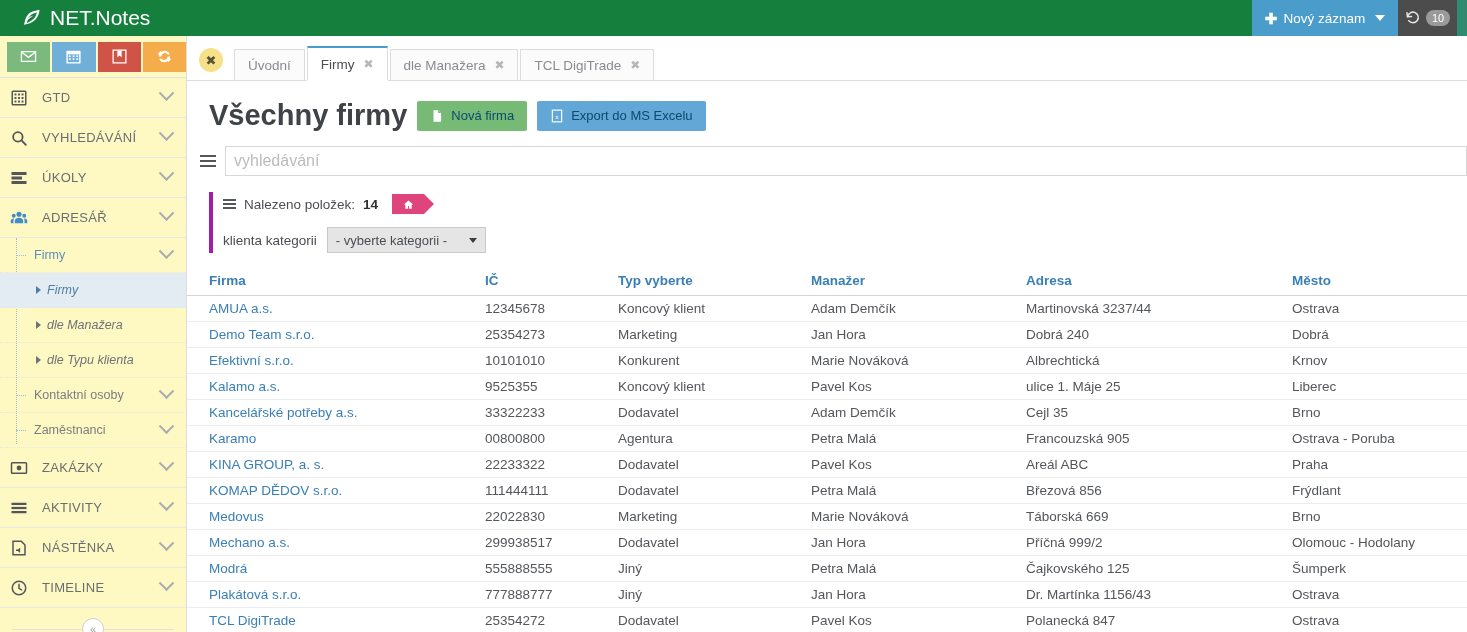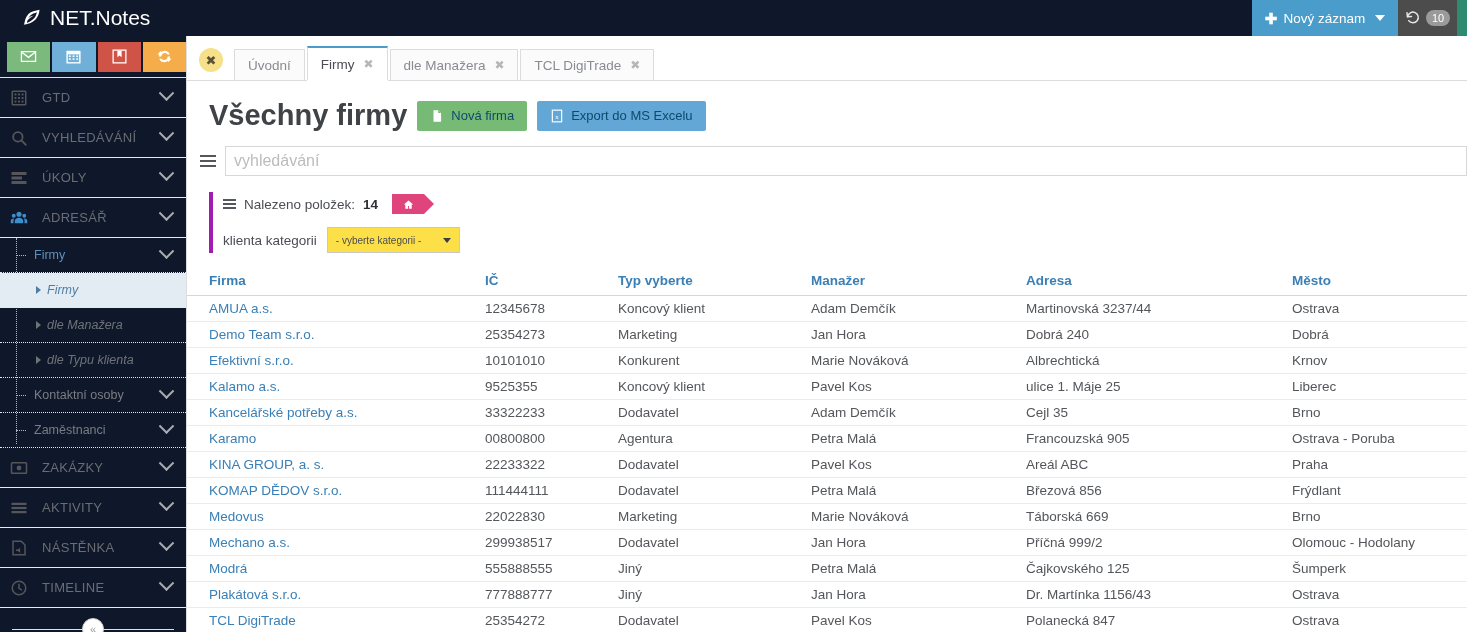--- a/index.html
+++ b/index.html
@@ -7,21 +7,21 @@
     width: 1467px; height: 632px;
     font-family: "Liberation Sans", sans-serif;
     background: #ffffff;
     overflow: hidden;
   }
   .app { position: relative; width: 1467px; height: 632px; }
 
   
   .topbar {
     position: absolute; top: 0; left: 0; width: 1467px; height: 36px;
-    background: #0f172a;
+    background: #15803d;
   }
   .brand {
     position: absolute; left: 22px; top: 0; height: 36px;
     display: flex; align-items: center; gap: 8px;
     color: #ffffff; font-size: 21px; font-weight: 400;
   }
   .brand-leaf { display: block; width: 20px; height: 20px; }
 
   .newrec-btn {
     position: absolute; left: 1252px; top: 0; width: 146px; height: 36px;
@@ -47,21 +47,21 @@
     text-align: center;
   }
   .green-strip {
     position: absolute; left: 1457px; top: 0; width: 10px; height: 36px;
     background: #2e8b6f;
   }
 
   
   .sidebar {
     position: absolute; left: 0; top: 36px; width: 187px; height: 596px;
-    background: #0f172a; border-right: 1px solid #dddddd;
+    background: #fef9c3; border-right: 1px solid #dddddd;
   }
   .quickbar {
     height: 42px; display: flex; align-items: center; padding-left: 7px; gap: 2px;
     border-bottom: 1px solid #e2e2e2;
   }
   .qbtn {
     width: 44px; height: 30px; display: flex; align-items: center; justify-content: center;
     cursor: pointer;
   }
   .qbtn svg { width: 17px; height: 17px; display: block; }
@@ -213,23 +213,23 @@
   .homebadge::after {
     content:""; position:absolute; right:-10px; top:0;
     border-top:10px solid transparent; border-bottom:10px solid transparent;
     border-left:10px solid #e0447d;
   }
   .homebadge svg { width: 11px; height: 11px; display:block; }
 
   .catrow { display: flex; align-items: center; gap: 10px; margin-top: 11px; }
   .catlabel { font-size: 13.5px; color: #4a4d52; }
   .catselect {
-    height: 26px; border: 1px solid #c9c9c9; background: #fde047;
+    height: 26px; border: 1px solid #c9c9c9; background: #e5e5e5;
     display: flex; align-items: center; gap: 22px; padding: 0 8px;
-    font-size: 10px; color: #4a4d52; cursor: pointer;
+    font-size: 13px; color: #4a4d52; cursor: pointer;
   }
   .catselect .dcaret {
     width:0;height:0;border-left:4px solid transparent;border-right:4px solid transparent;
     border-top:5px solid #3a3d41;
   }
 
   
   .tblwrap { margin: 14px 0 0 0; width: 1280px; }
   table { border-collapse: collapse; width: 100%; table-layout: fixed; }
   th {

